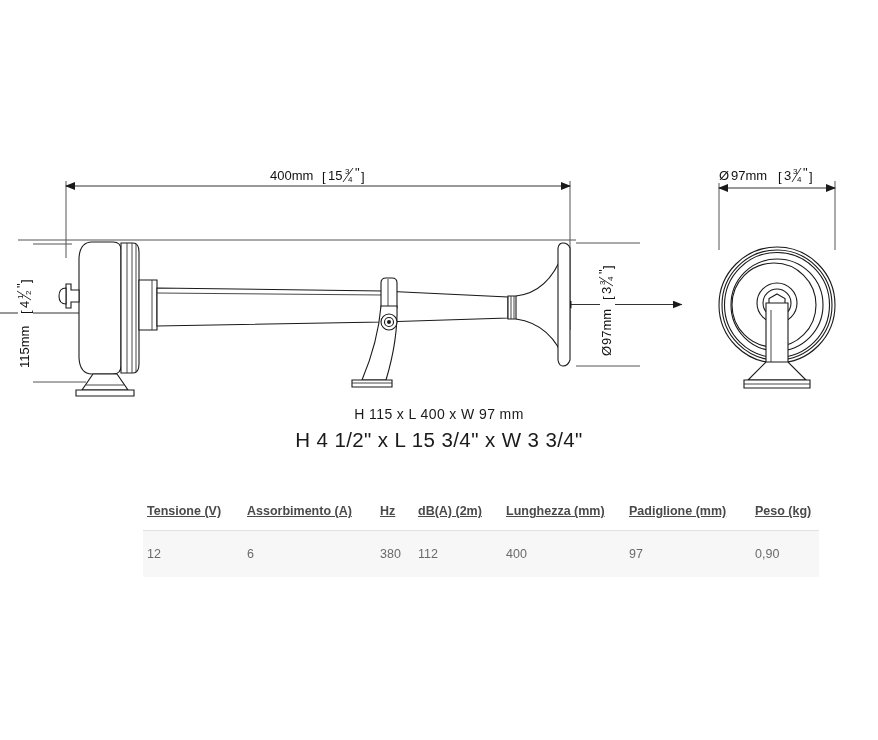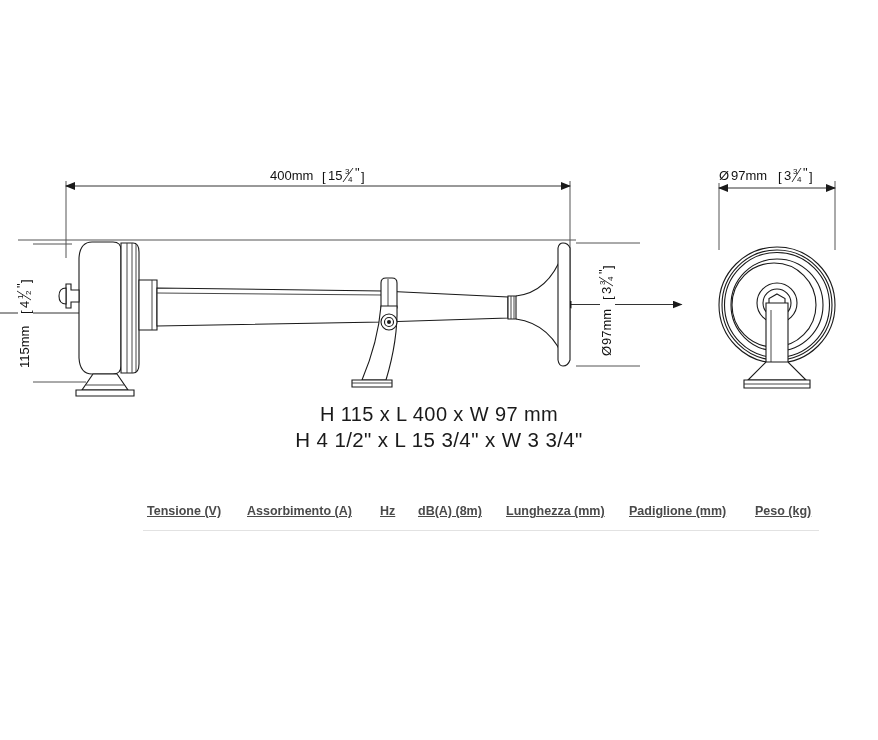--- a/index.html
+++ b/index.html
@@ -47,21 +47,21 @@
     text-align: center;
     color: #1a1a1a;
   }
   .caption-line {
     font-size: 21px;
     line-height: 25px;
     letter-spacing: 0.4px;
     white-space: pre;
   }
   .caption-line.metric {
-    font-size: 20px;
+    font-size: 14px;
   }
   .caption-line.imperial {
     font-size: 20.5px;
   }
 
   
   #spec-table-wrap {
     position: absolute;
     left: 143px;
     top: 498px;
@@ -307,24 +307,33 @@
           <col class="c3">
         <col class="c4">
           <col class="c5">
           <col class="c6">
       </colgroup>
       <thead>
         <tr>
           <th>Tensione (V)</th>
           <th>Assorbimento (A)</th>
           <th>Hz</th>
-          <th>dB(A) (8m)</th>
+          <th>dB(A) (2m)</th>
           <th>Lunghezza (mm)</th>
           <th>Padiglione (mm)</th>
           <th>Peso (kg)</th>
         </tr>
       </thead>
       <tbody>
+        <tr class="shaded">
+          <td>12</td>
+          <td>6</td>
+          <td>380</td>
+          <td>112</td>
+          <td>400</td>
+          <td>97</td>
+          <td>0,90</td>
+        </tr>
       </tbody>
     </table>
   </div>
 
 </div>
 
 </body></html>

